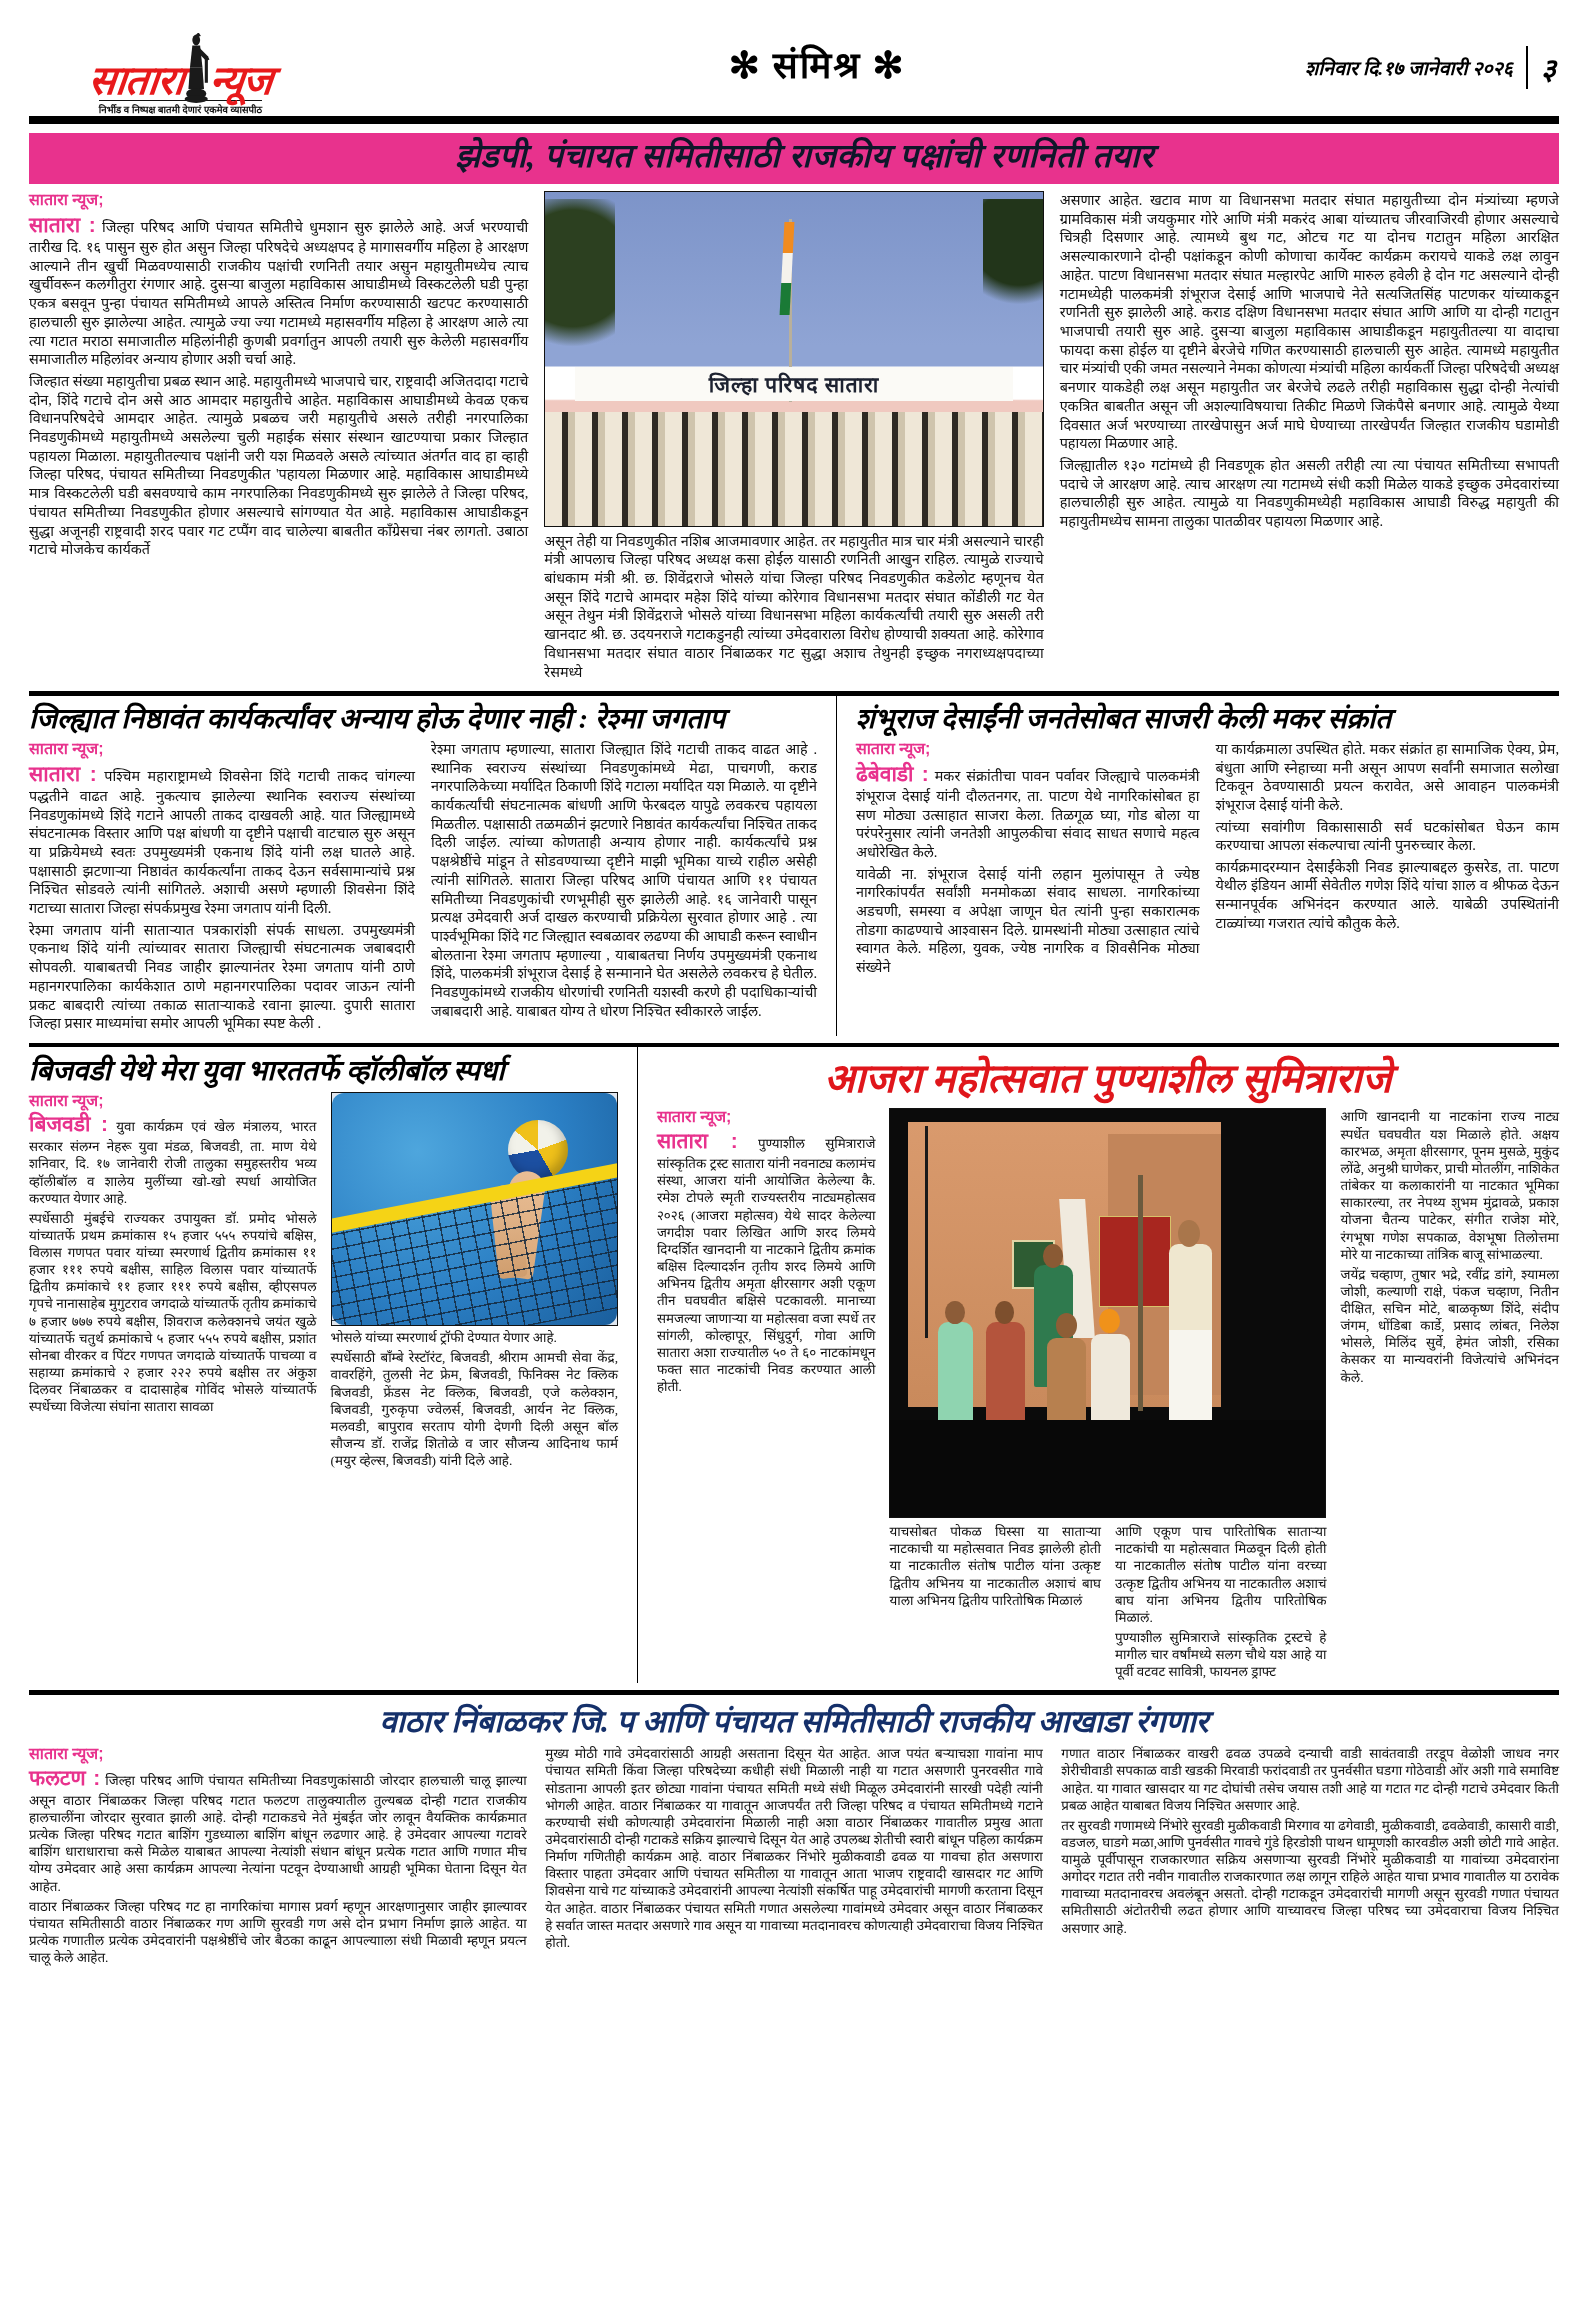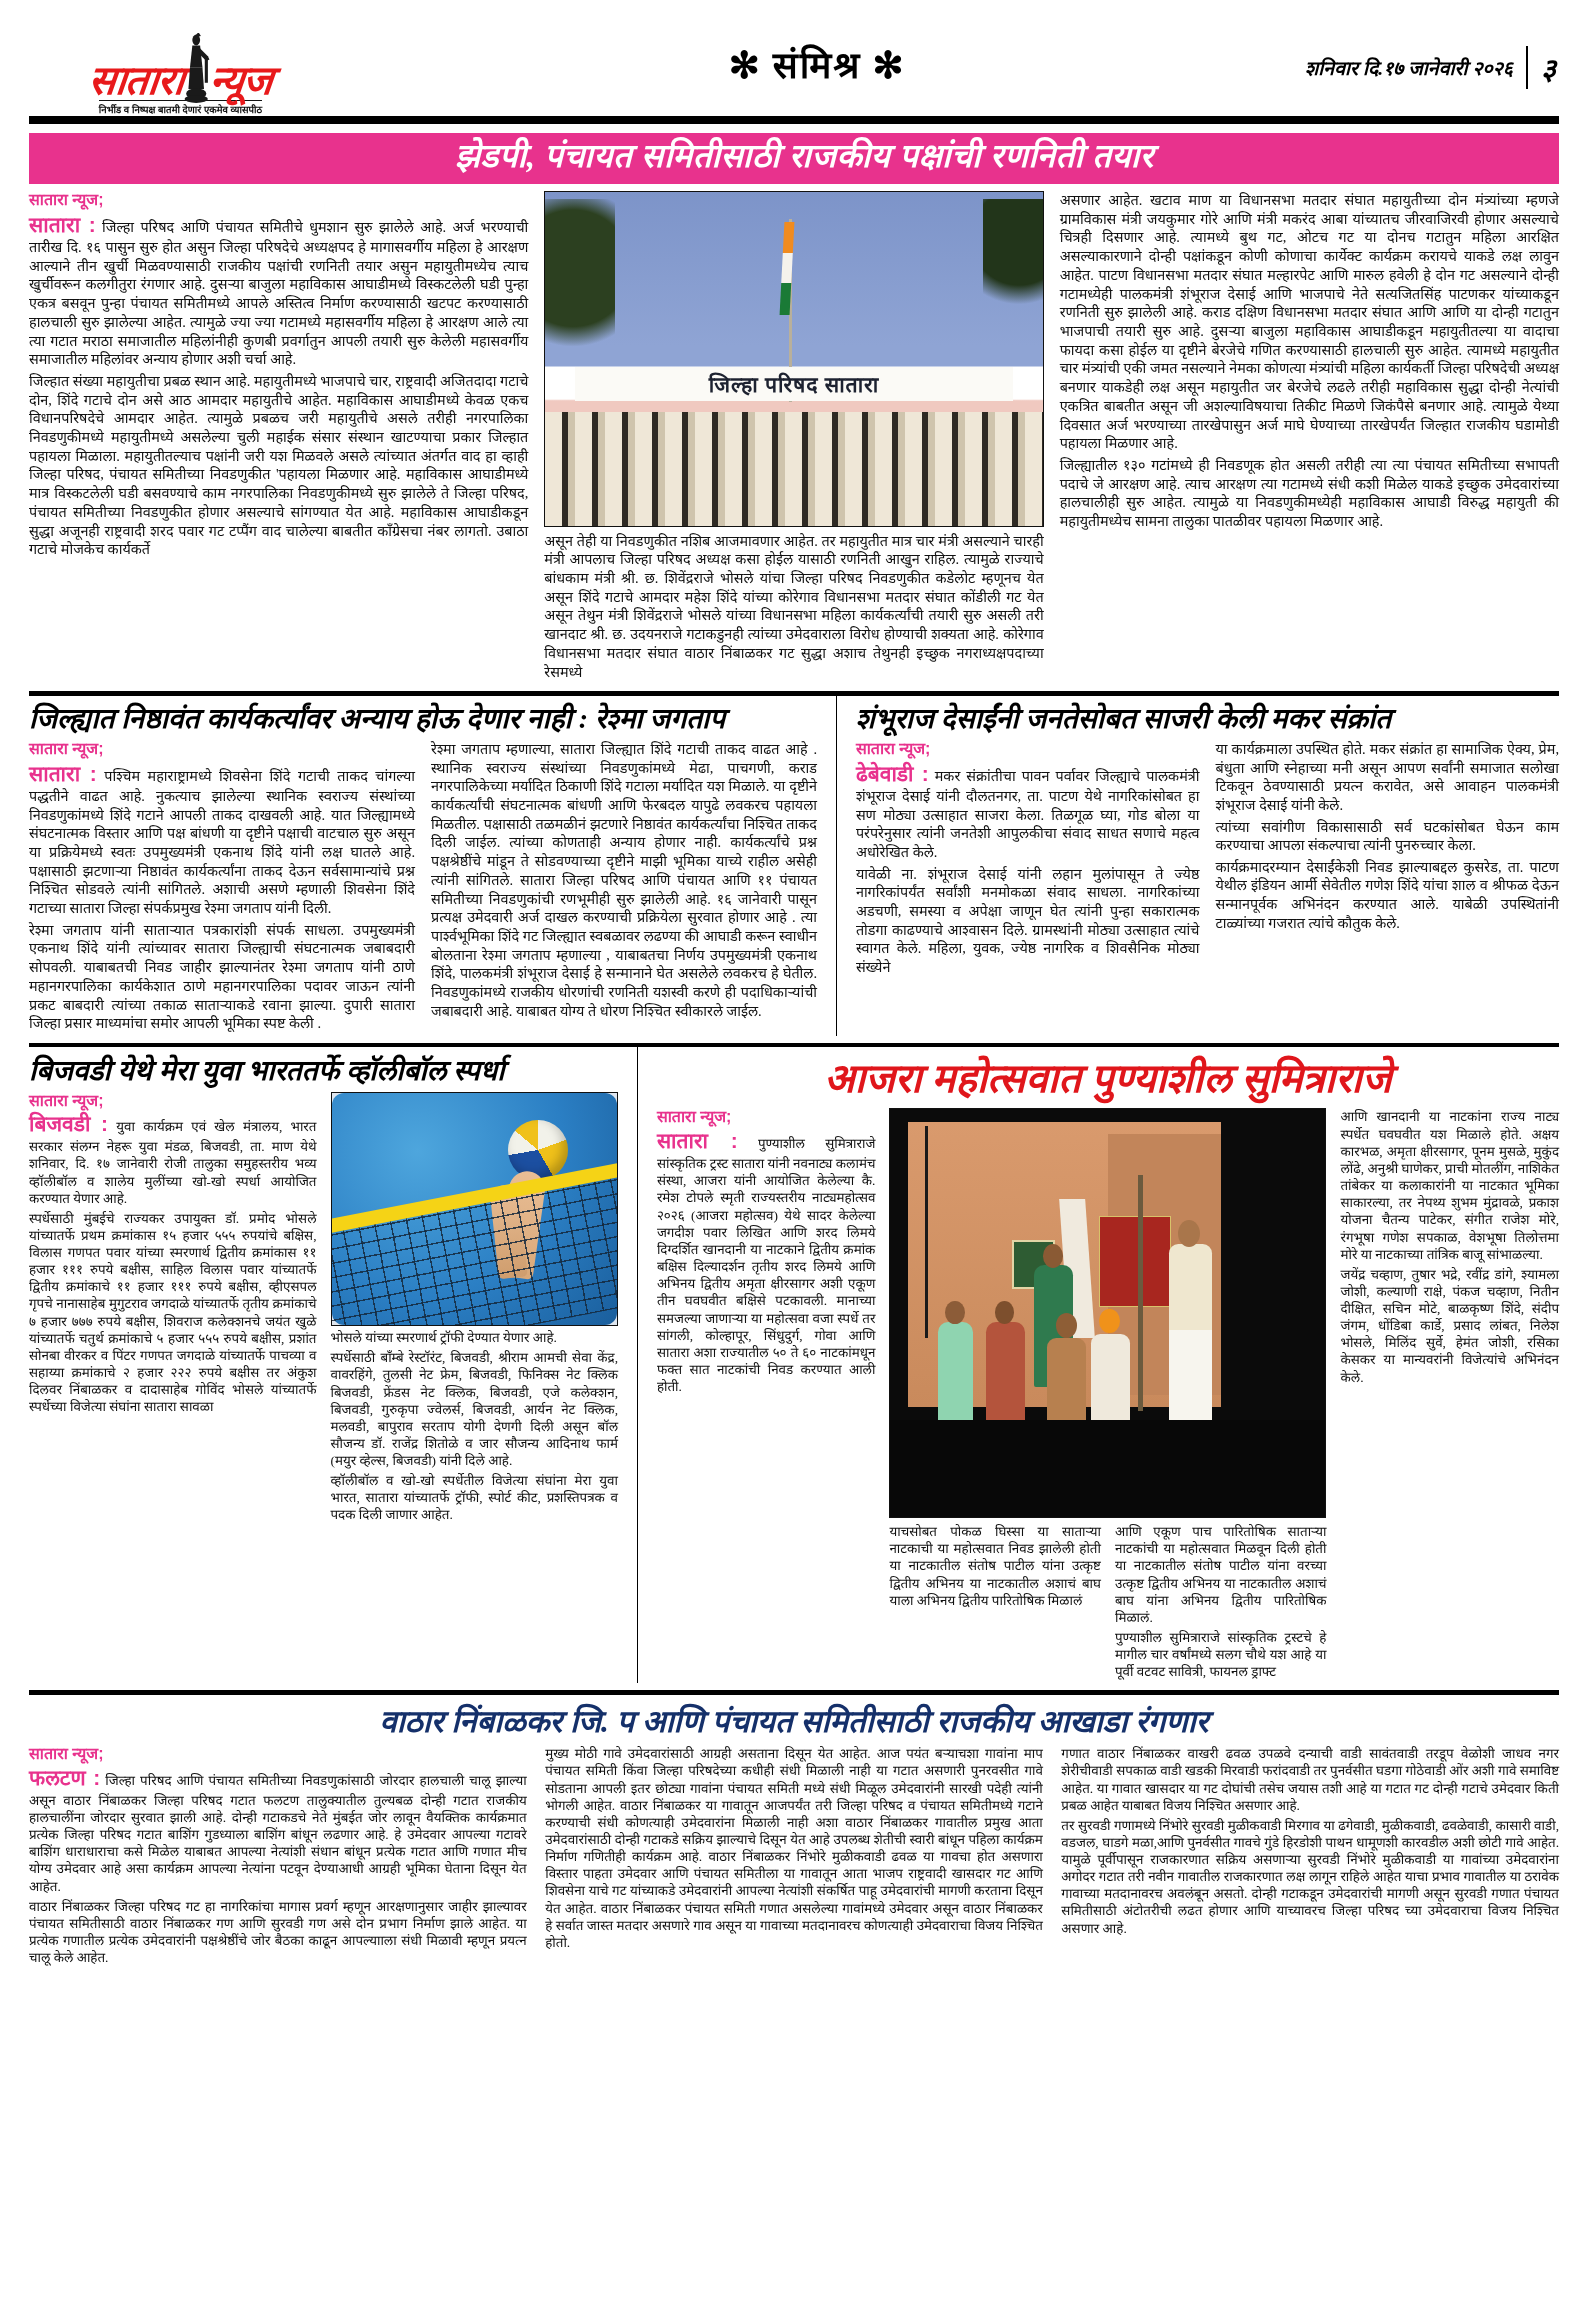--- a/index.html
+++ b/index.html
@@ -116,21 +116,21 @@
   }
 
   
   .banner-pink{
     background:#e8328d;
     margin:8.3px 29px 0 29px;
     text-align:center;
     padding:5.6px 0 9.3px 0;
   }
   .banner-pink .bt{
-    color:#ffffff;
+    color:#0f172a;
     font-family:"Liberation Serif","DejaVu Serif",serif;
     font-weight:bold;
     font-size:33px;
     font-style:italic;
     letter-spacing:0.5px;
     line-height:1.12;
     margin-left:21px;
   }
   .headline-black{
     font-family:"Liberation Serif","DejaVu Serif",serif;
@@ -442,21 +442,20 @@
               <div class="ph-vb">
                 <div class="vb-ball"></div>
                 <div class="vb-hand"></div>
                 <div class="vb-hand2"></div>
                 <div class="vb-net"></div>
                 <div class="vb-tape"></div>
               </div>
             </div>
             <p class="body small" style="margin-top:3.7px;">भोसले यांच्या स्मरणार्थ ट्रॉफी देण्यात येणार आहे.</p>
             <p class="body small">स्पर्धेसाठी बाँम्बे रेस्टॉरंट, बिजवडी, श्रीराम आमची सेवा केंद्र, वावरहिंगे, तुलसी नेट फ्रेम, बिजवडी, फिनिक्स नेट क्लिक बिजवडी, फ्रेंडस नेट क्लिक, बिजवडी, एजे कलेक्शन, बिजवडी, गुरुकृपा ज्वेलर्स, बिजवडी, आर्यन नेट क्लिक, मलवडी, बापुराव सरताप योगी देणगी दिली असून बॉल सौजन्य डॉ. राजेंद्र शितोळे व जार सौजन्य आदिनाथ फार्म (मयुर व्हेल्स, बिजवडी) यांनी दिले आहे.</p>
-            <p class="body small">व्हॉलीबॉल व खो-खो स्पर्धेतील विजेत्या संघांना मेरा युवा भारत, सातारा यांच्यातर्फे ट्रॉफी, स्पोर्ट कीट, प्रशस्तिपत्रक व पदक दिली जाणार आहेत.</p>
           </div>
         </div>
       </div>
 
       <div class="vsep"></div>
 
       <div style="flex:1;">
         <div class="headline-red">
           <div>आजरा महोत्सवात पुण्याशील सुमित्राराजे</div>
         </div>

